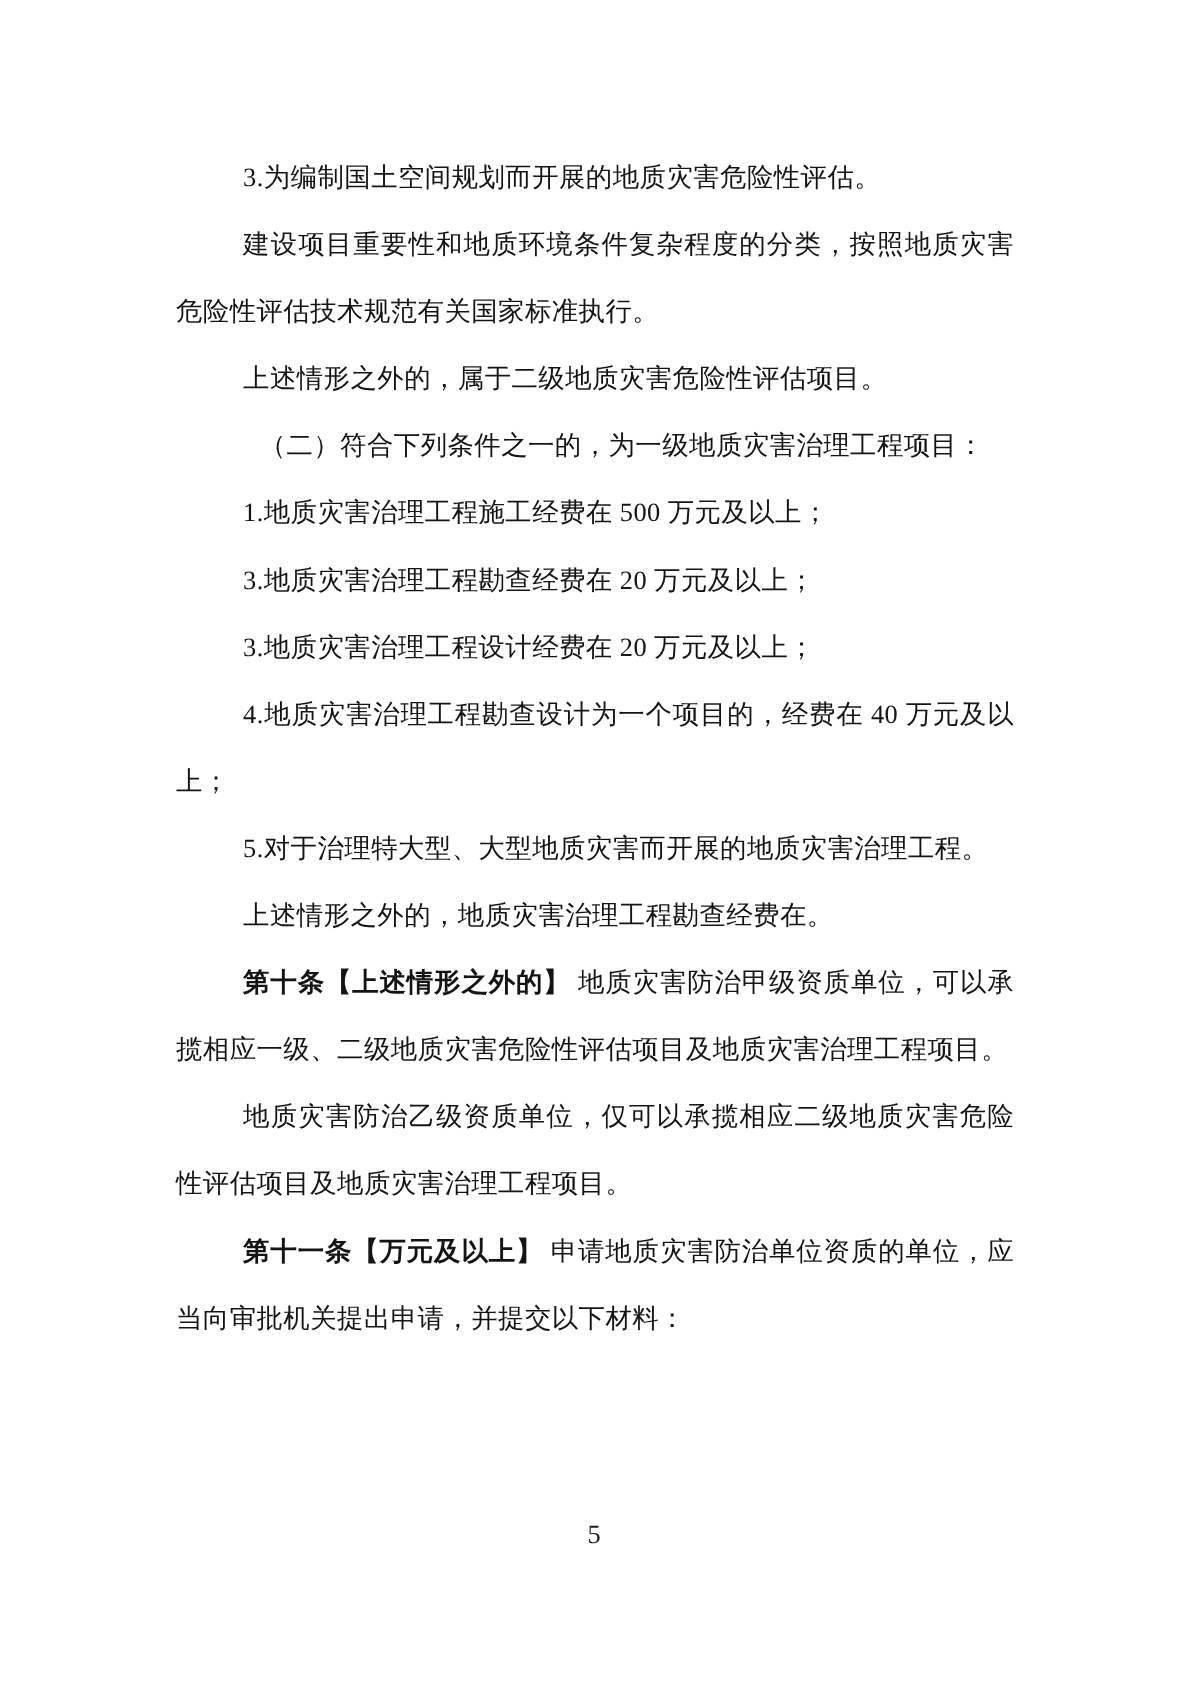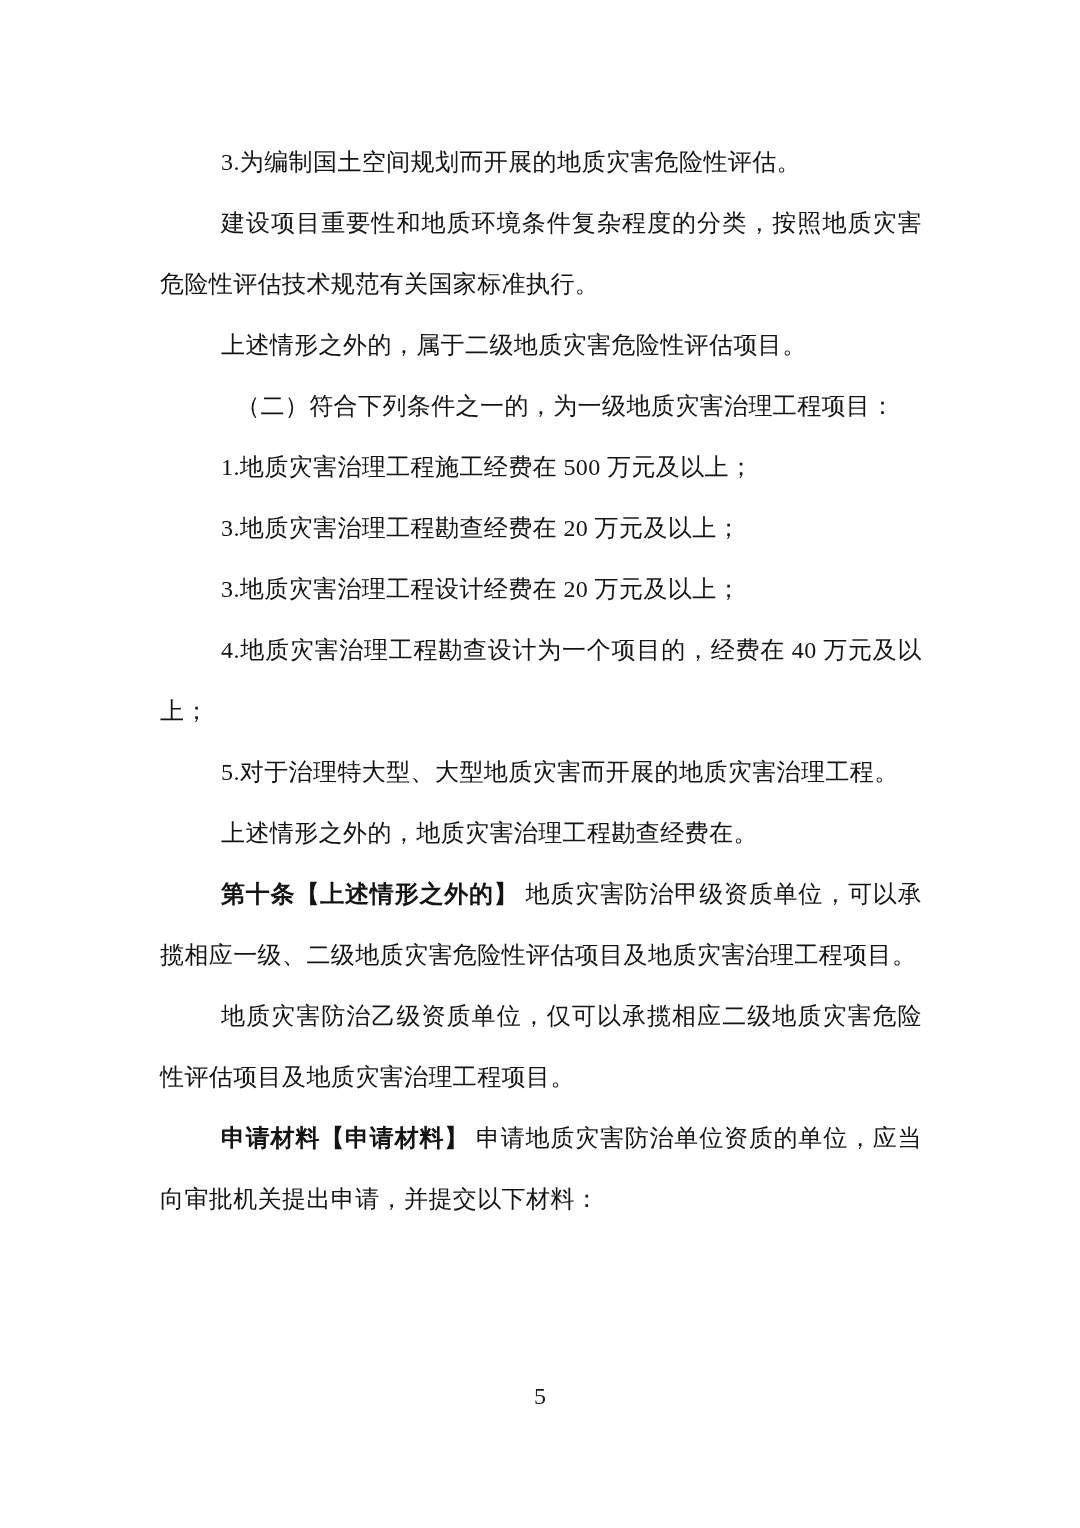--- a/index.html
+++ b/index.html
@@ -74,18 +74,18 @@
     <p class="para indent-1">3.地质灾害治理工程勘查经费在 20 万元及以上；</p>
     <p class="para indent-1">3.地质灾害治理工程设计经费在 20 万元及以上；</p>
     <p class="para indent-1">4.地质灾害治理工程勘查设计为一个项目的，经费在 40 万元及以上；</p>
     <p class="para indent-1">5.对于治理特大型、大型地质灾害而开展的地质灾害治理工程。</p>
     <p class="para indent-1">上述情形之外的，地质灾害治理工程勘查经费在。</p>
 
     <p class="para indent-1"><span class="bold-lead">第十条【上述情形之外的】</span><span> 地质灾害防治甲级资质单位，可以承揽相应一级、二级地质灾害危险性评估项目及地质灾害治理工程项目。</span></p>
 
     <p class="para indent-1">地质灾害防治乙级资质单位，仅可以承揽相应二级地质灾害危险性评估项目及地质灾害治理工程项目。</p>
 
-    <p class="para indent-1"><span class="bold-lead">申请材料【申请材料】</span><span> 申请地质灾害防治单位资质的单位，应当向审批机关提出申请，并提交以下材料：</span></p>
+    <p class="para indent-1"><span class="bold-lead">第十一条【万元及以上】</span><span> 申请地质灾害防治单位资质的单位，应当向审批机关提出申请，并提交以下材料：</span></p>
 
   </div>
 
   <div class="page-number">5</div>
 </div>
 
 </body></html>

